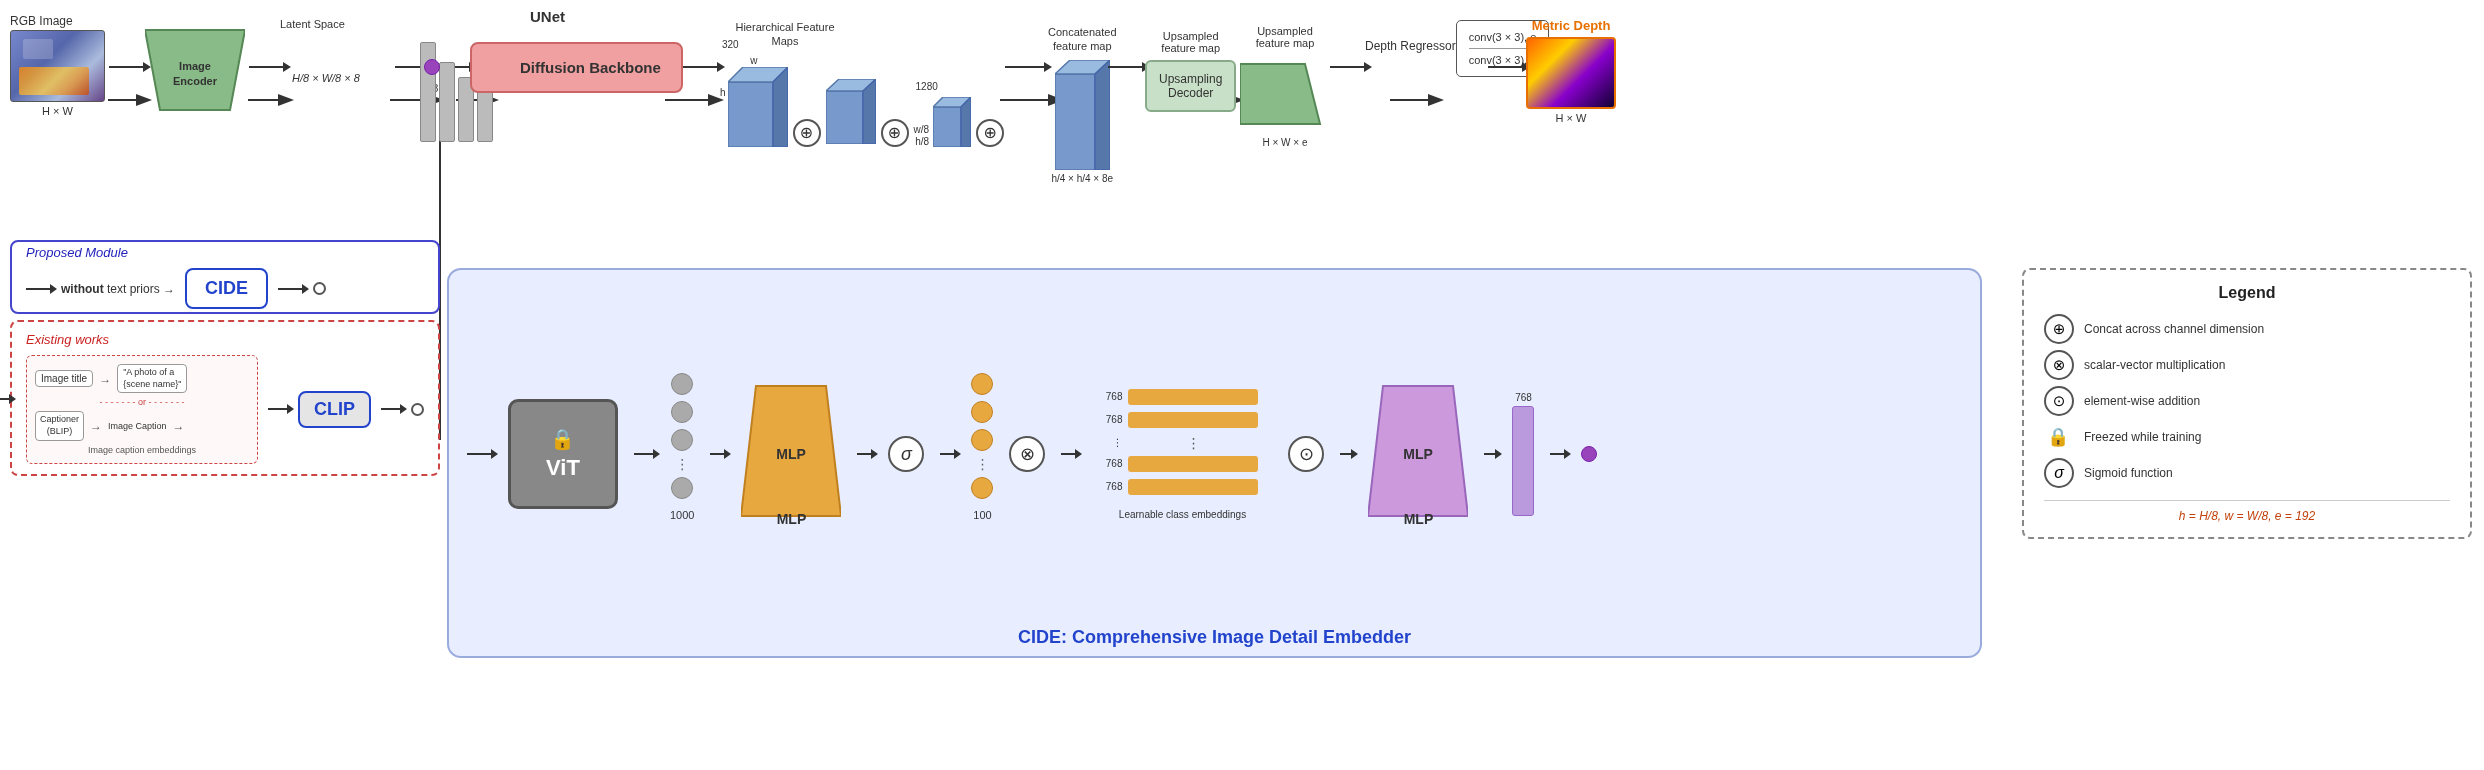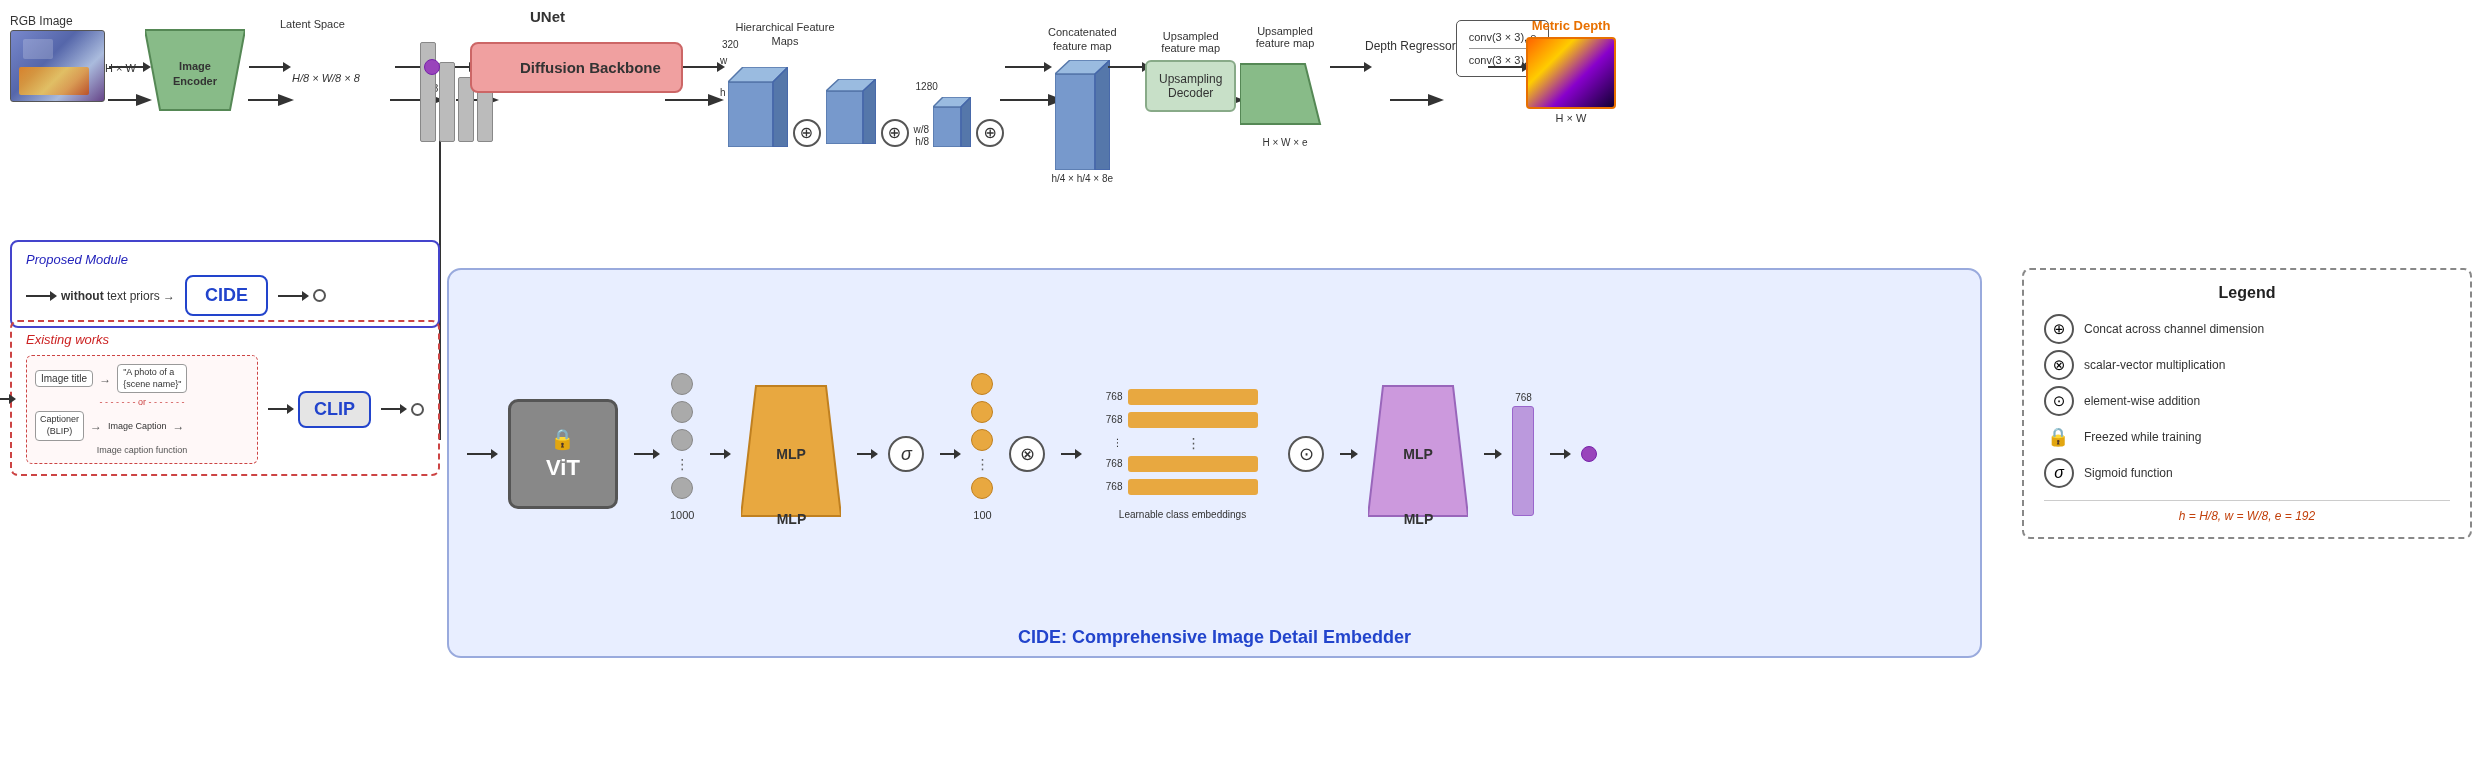--- a/index.html
+++ b/index.html
@@ -149,21 +149,21 @@
 
     
     .green-trap {
       fill: #88bb88;
       stroke: #558855;
       stroke-width: 2;
     }
 
     .block-wrapper {
       display: flex;
-      flex-direction: row;
+      flex-direction: column;
       align-items: center;
       position: relative;
     }
 
     .block-label-top {
       font-size: 11px;
       color: #333;
       text-align: center;
       position: absolute;
       top: -18px;
@@ -280,21 +280,21 @@
   </div>
 
   <div style="position:absolute; top:20px; left:720px;">
     <span style="font-size:11px; color:#333; display:block; text-align:center; width:130px; line-height:1.3; margin-bottom:6px;">
       <span style="white-space:pre-line;">Hierarchical Feature
 Maps</span>
     </span>
 
     <div style="display:flex; align-items:flex-end; gap:5px; position:relative;">
 
-      <div style="position:relative;">
+      <div style="position:relative;text-align:center;">
         <span style="position:absolute; top:-16px; left:2px; font-size:10px; color:#333;">320</span>
         <div style="display:flex; flex-direction:column; gap:0;">
           <span style="font-size:10px; color:#333; margin-bottom:1px;"><span>w</span></span>
           <div style="display:flex; align-items:flex-start;">
             <span style="font-size:10px; color:#333; margin-right:2px; margin-top:20px;"><span>h</span></span>
 
             <svg width="60" height="80">
               <polygon points="0,15 45,15 45,80 0,80" fill="#7799cc" stroke="#5577aa" stroke-width="1.5"></polygon>
               <polygon points="0,15 15,0 60,0 45,15" fill="#9abbe0" stroke="#5577aa" stroke-width="1.5"></polygon>
               <polygon points="45,15 60,0 60,80 45,80" fill="#5577aa" stroke="#4466aa" stroke-width="1.5"></polygon>
@@ -399,21 +399,21 @@
   </div>
 
   <div style="position:absolute; top:18px; left:1526px; display:flex; flex-direction:column; align-items:center;">
 
     <span style="font-size:13px; font-weight:bold; color:#e87000; margin-bottom:4px;">Metric Depth</span>
     <div style="width:90px; height:72px; background:linear-gradient(135deg,#ff6600 0%,#ffcc00 30%,#8800cc 60%,#110033 100%); border:2px solid #e87000; border-radius:4px;">
     </div>
     <span style="font-size:11px; color:#333; margin-top:3px;">H × W</span>
   </div>
 
-  <div style="position:absolute; top:240px; left:10px; width:430px; border:2px solid #4444cc; border-radius:8px; padding:10px 14px;">
+  <div style="position:absolute; top:240px; left:10px; width:430px; border:2px solid #4444cc; border-radius:8px; padding:3px 14px;">
     <span style="font-size:13px; color:#2222bb; display:block; margin-bottom:8px; font-style:italic;">
       <span>Proposed Module</span>
     </span>
     <div style="display:flex; align-items:center; gap:10px;">
 
       <div style="width:25px; height:2px; background:#333; position:relative; flex-shrink:0;">
         <div style="position:absolute; right:-6px; top:-4px; border-left:7px solid #333; border-top:5px solid transparent; border-bottom:5px solid transparent;"></div>
       </div>
       <span style="font-size:12px; color:#333; white-space:nowrap;">
         <strong>without</strong><span> text priors →</span>
@@ -454,21 +454,21 @@
         </div>
 
         <div style="display:flex; align-items:center; gap:6px; margin-top:4px;">
           <div style="border:1.5px solid #999; border-radius:4px; padding:2px 4px; font-size:9px; color:#333; background:white; text-align:center; line-height:1.3;">
             Captioner<br>(BLIP)
           </div>
           <span style="font-size:12px; color:#555;">→</span>
           <span style="font-size:9px; color:#333;">Image Caption</span>
           <span style="font-size:12px; color:#555;">→</span>
         </div>
-        <div style="font-size:9px; color:#555; text-align:center; margin-top:4px;">Image caption function</div>
+        <div style="font-size:9px; color:#555; text-align:center; margin-top:4px;">Image caption embeddings</div>
       </div>
 
       <div style="width:20px; height:2px; background:#333; position:relative; flex-shrink:0;">
         <div style="position:absolute; right:-6px; top:-4px; border-left:7px solid #333; border-top:5px solid transparent; border-bottom:5px solid transparent;"></div>
       </div>
 
       <div style="background:#e5e5e5; border:2.5px solid #2244cc; border-radius:8px; padding:6px 14px; font-size:18px; font-weight:bold; color:#2244cc;">
         <span>CLIP</span>
       </div>
 

